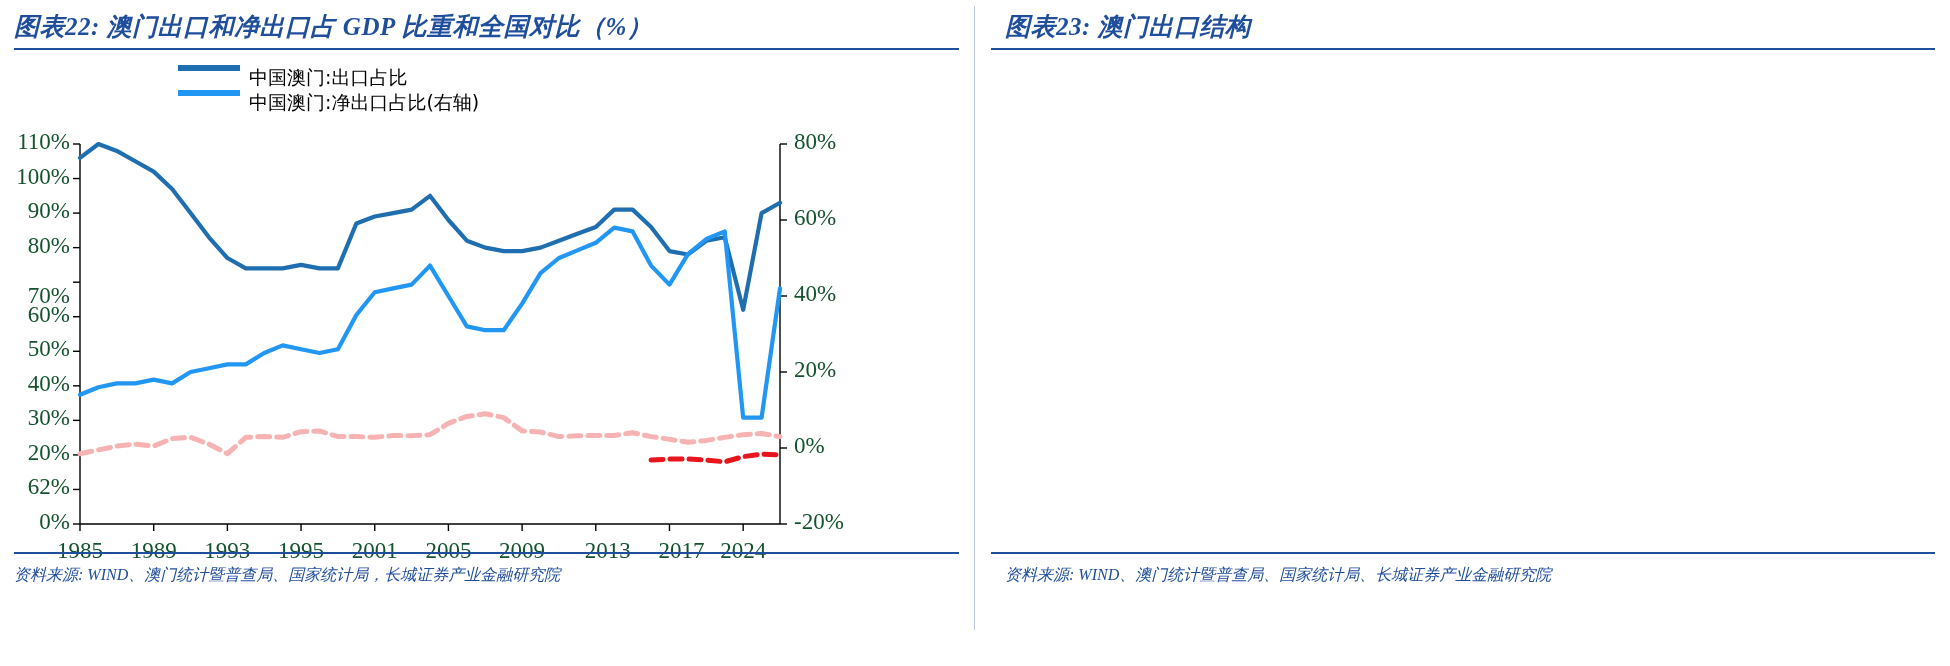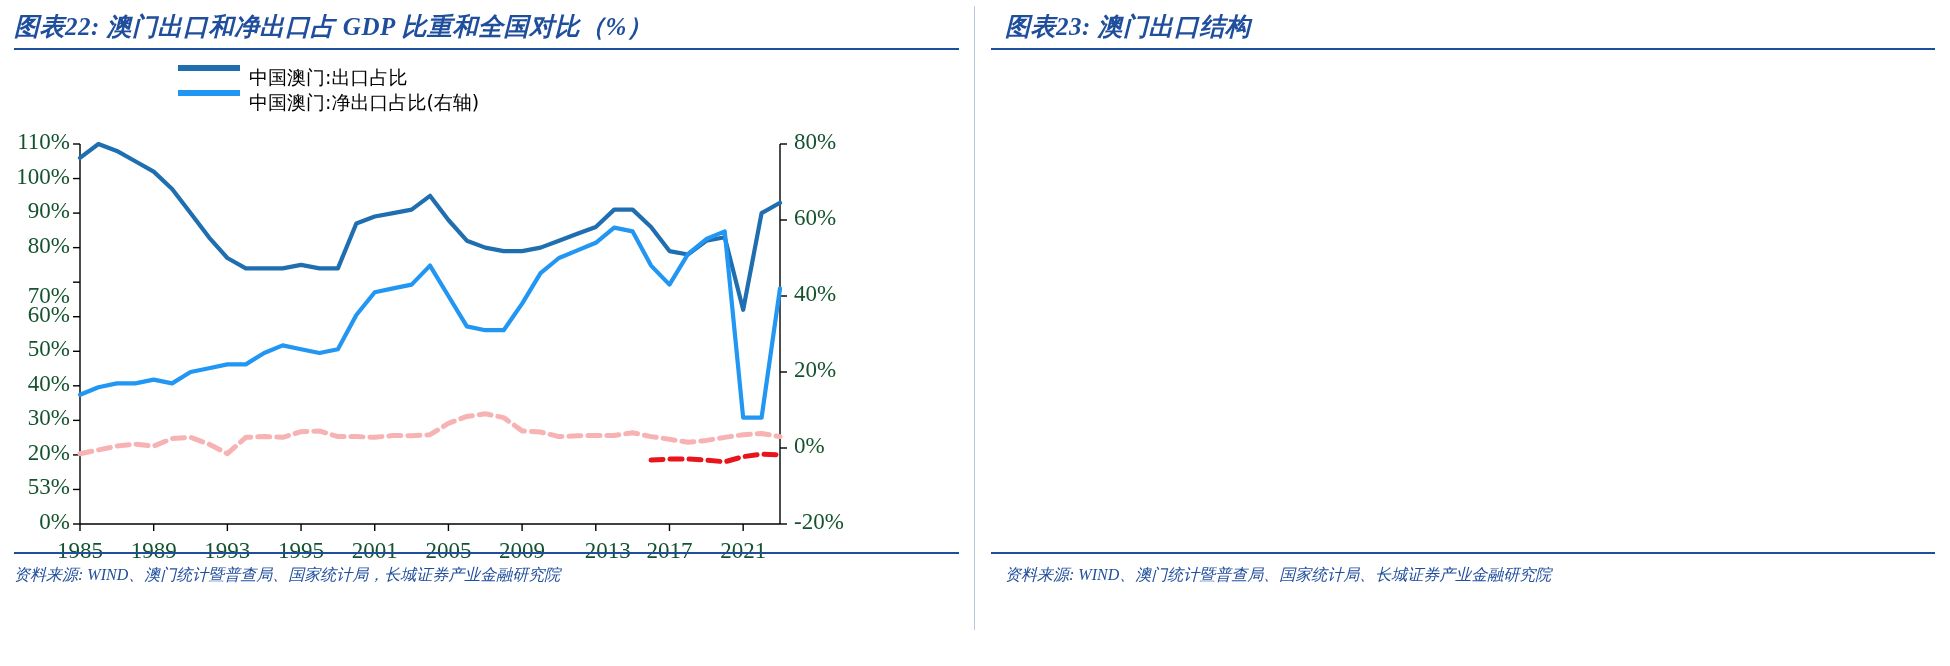--- a/index.html
+++ b/index.html
@@ -171,38 +171,38 @@
         <div class="axis-text ylab-left" style="left: -76px; top: -15px; width: 66px;">110%</div>
         <div class="axis-text ylab-left" style="left: -76px; top: 19.5455px; width: 66px;">100%</div>
         <div class="axis-text ylab-left" style="left: -76px; top: 54.0909px; width: 66px;">90%</div>
         <div class="axis-text ylab-left" style="left: -76px; top: 88.6364px; width: 66px;">80%</div>
         <div class="axis-text ylab-left" style="left: -76px; top: 123.182px; width: 66px; margin-top: 16px;">70%</div>
         <div class="axis-text ylab-left" style="left: -76px; top: 157.727px; width: 66px;">60%</div>
         <div class="axis-text ylab-left" style="left: -76px; top: 192.273px; width: 66px;">50%</div>
         <div class="axis-text ylab-left" style="left: -76px; top: 226.818px; width: 66px;">40%</div>
         <div class="axis-text ylab-left" style="left: -76px; top: 261.364px; width: 66px;">30%</div>
         <div class="axis-text ylab-left" style="left: -76px; top: 295.909px; width: 66px;">20%</div>
-        <div class="axis-text ylab-left" style="left: -76px; top: 330.455px; width: 66px;">53%</div>
+        <div class="axis-text ylab-left" style="left: -76px; top: 330.455px; width: 66px;">62%</div>
         <div class="axis-text ylab-left" style="left: -76px; top: 365px; width: 66px;">0%</div>
         <div class="axis-text ylab-right" style="left: 714px; top: -15px;">80%</div>
         <div class="axis-text ylab-right" style="left: 714px; top: 61px;">60%</div>
         <div class="axis-text ylab-right" style="left: 714px; top: 137px;">40%</div>
         <div class="axis-text ylab-right" style="left: 714px; top: 213px;">20%</div>
         <div class="axis-text ylab-right" style="left: 714px; top: 289px;">0%</div>
         <div class="axis-text ylab-right" style="left: 714px; top: 365px;">-20%</div>
         <div class="axis-text xlab" style="left: -35px; top: 394px; width: 70px;">1985</div>
         <div class="axis-text xlab" style="left: 38.6842px; top: 394px; width: 70px;">1989</div>
         <div class="axis-text xlab" style="left: 112.368px; top: 394px; width: 70px;">1993</div>
         <div class="axis-text xlab" style="left: 186.053px; top: 394px; width: 70px;">1995</div>
         <div class="axis-text xlab" style="left: 259.737px; top: 394px; width: 70px;">2001</div>
         <div class="axis-text xlab" style="left: 333.421px; top: 394px; width: 70px;">2005</div>
         <div class="axis-text xlab" style="left: 407.105px; top: 394px; width: 70px;">2009</div>
         <div class="axis-text xlab" style="left: 480.789px; top: 394px; width: 70px; text-align: right;">2013</div>
-        <div class="axis-text xlab" style="left: 554.474px; top: 394px; width: 70px;">2017</div>
-        <div class="axis-text xlab" style="left: 628.158px; top: 394px; width: 70px;">2021</div>
+        <div class="axis-text xlab" style="left: 554.474px; top: 394px; width: 70px; text-align: right;">2017</div>
+        <div class="axis-text xlab" style="left: 628.158px; top: 394px; width: 70px;">2024</div>
         <svg width="700" height="380" viewBox="0 0 700 380">
           <line x1="0" y1="0" x2="0" y2="380" stroke="#000" stroke-width="1.4"></line>
           <line x1="700" y1="0" x2="700" y2="380" stroke="#000" stroke-width="1.4"></line>
           <line x1="0" y1="380" x2="700" y2="380" stroke="#000" stroke-width="1.4"></line>
           <line x1="-7" y1="0" x2="0" y2="0" stroke="#000" stroke-width="1.4"></line>
           <line x1="-7" y1="34.54545454545455" x2="0" y2="34.54545454545455" stroke="#000" stroke-width="1.4"></line>
           <line x1="-7" y1="69.0909090909091" x2="0" y2="69.0909090909091" stroke="#000" stroke-width="1.4"></line>
           <line x1="-7" y1="103.63636363636364" x2="0" y2="103.63636363636364" stroke="#000" stroke-width="1.4"></line>
           <line x1="-7" y1="138.1818181818182" x2="0" y2="138.1818181818182" stroke="#000" stroke-width="1.4"></line>
           <line x1="-7" y1="172.72727272727275" x2="0" y2="172.72727272727275" stroke="#000" stroke-width="1.4"></line>

